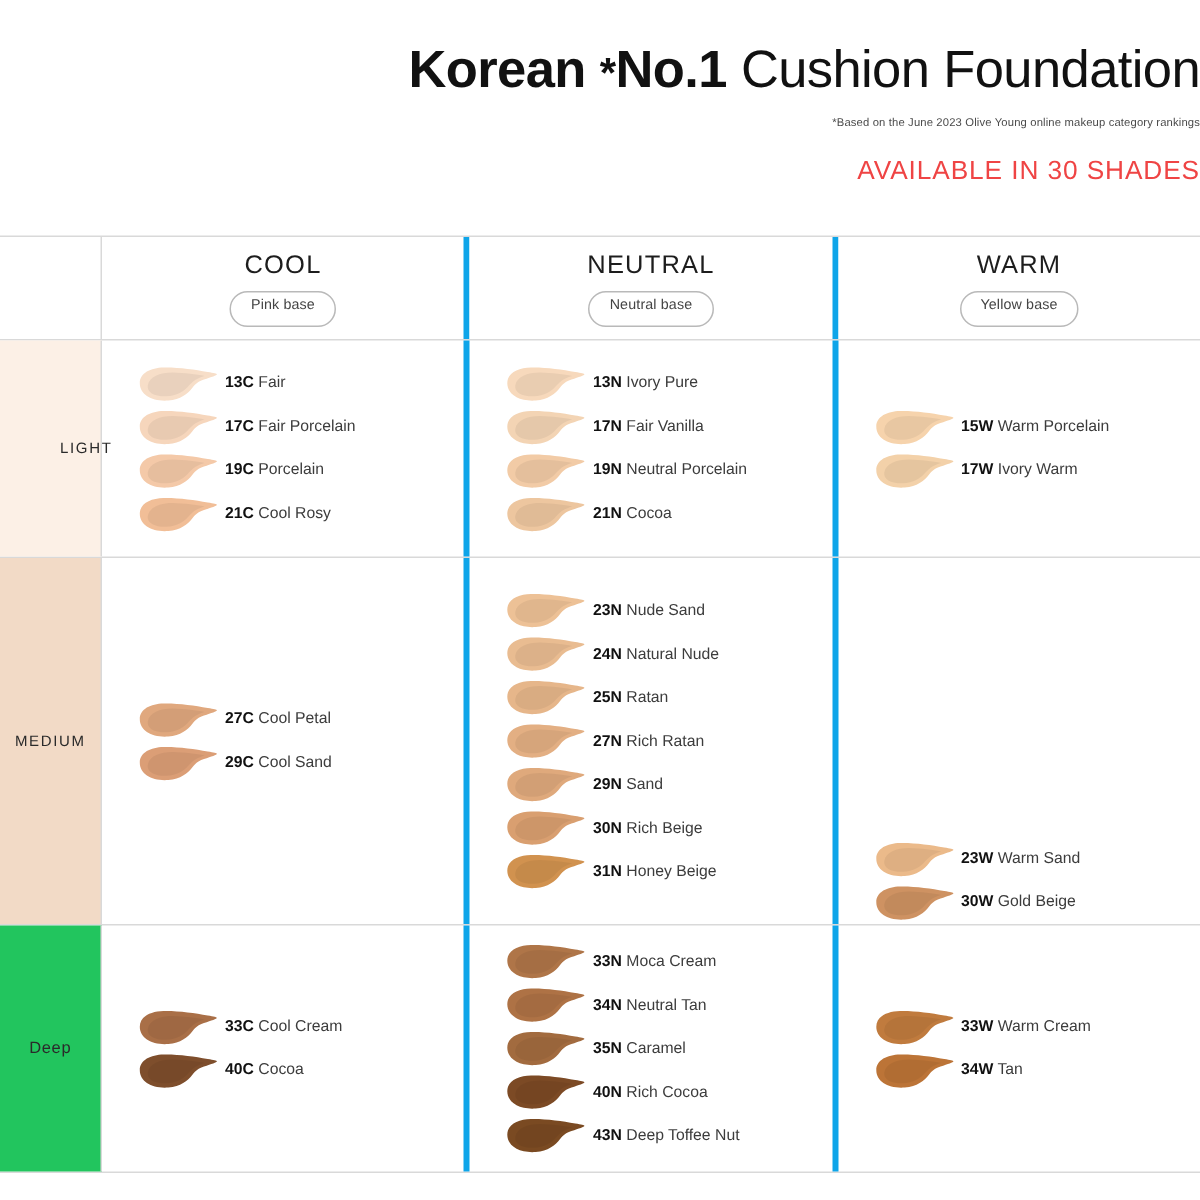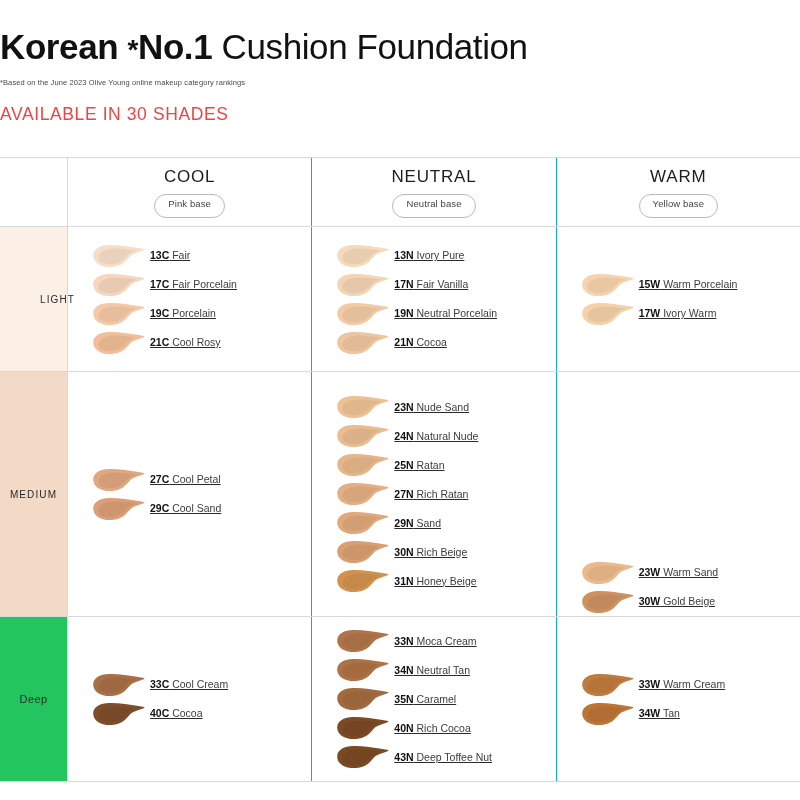--- a/index.html
+++ b/index.html
@@ -18,21 +18,21 @@
   .page {
     position: relative;
     width: 800px;
     height: 800px;
     background: #ffffff;
   }
 
   
   .header {
     padding-top: 26px;
-    text-align: left;
+    text-align: right;
   }
   .title {
     font-size: 35px;
     line-height: 42px;
     letter-spacing: -0.4px;
     color: #111111;
     font-weight: 400;
     white-space: nowrap;
   }
   .title .bold {
@@ -77,21 +77,21 @@
     flex: 0 0 68px;
     border-right: 1px solid #d9d9d9;
     box-sizing: border-box;
     display: flex;
     align-items: center;
     justify-content: center;
     position: relative;
   }
   .cell-col {
     flex: 1 1 0;
-    border-right: 1px solid #0ea5e9;
+    border-right: 4px solid #0ea5e9;
     box-sizing: border-box;
     position: relative;
   }
   .cell-col:last-child {
     border-right: none;
   }
 
   
   .head-row .cell-col {
     height: 68px;
@@ -155,21 +155,20 @@
     height: 26px;
     flex: 0 0 56px;
     display: block;
   }
   .shade-text {
     margin-left: 4px;
     font-size: 10.5px;
     line-height: 13px;
     color: #2b2b2b;
     white-space: nowrap;
-    text-decoration: underline;
   }
   .shade-code {
     font-weight: bold;
     color: #111111;
   }
   .shade-name {
     color: #3c3c3c;
   }
 </style>
 </head>

